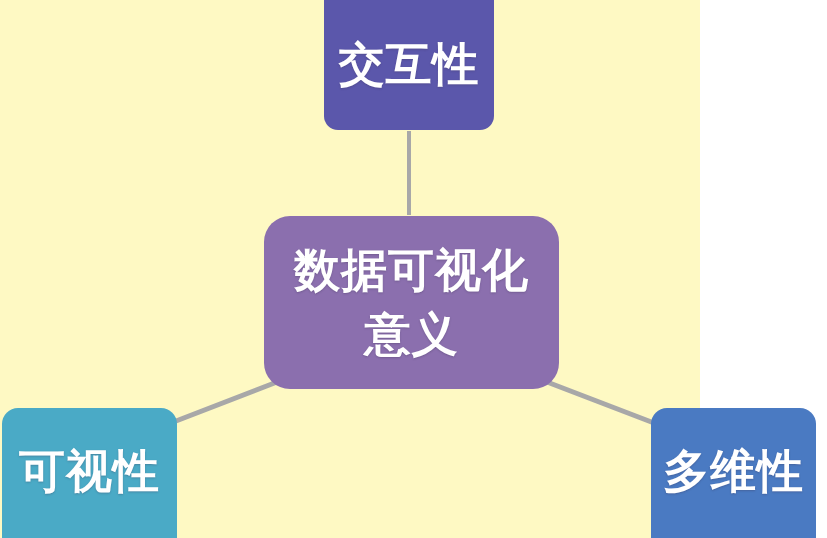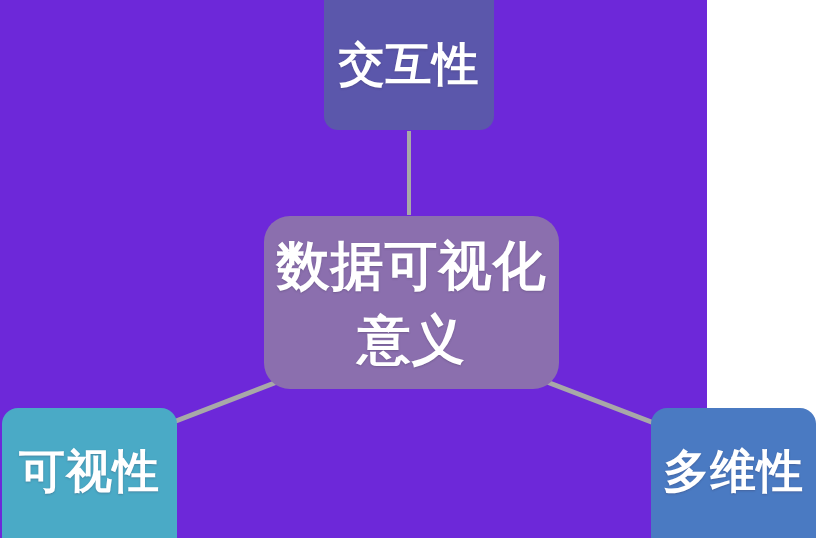--- a/index.html
+++ b/index.html
@@ -10,22 +10,21 @@
     width: 827px;
     height: 538px;
     background: #ffffff;
     font-family: "Liberation Sans", "DejaVu Sans", sans-serif;
     overflow: hidden;
   }
   #diagram-canvas {
     position: relative;
     width: 700px;
     height: 538px;
-    background: #6d28d9;
-    padding-left: 7px;
+    background: #fef9c3;
   }
   .connectors {
     position: absolute;
     left: 0;
     top: 0;
     width: 827px;
     height: 538px;
     pointer-events: none;
   }
   .node {
@@ -58,21 +57,21 @@
     padding-top: 6px;
   }
   
   #node-center {
     left: 264px;
     top: 216px;
     width: 295px;
     height: 173px;
     background: #8b6fae;
     border-radius: 26px;
-    font-size: 53px;
+    font-size: 46px;
   }
   #node-center .node-label {
     line-height: 1.38;
   }
   
   #node-visibility {
     left: 2px;
     top: 408px;
     width: 175px;
     height: 136px;

